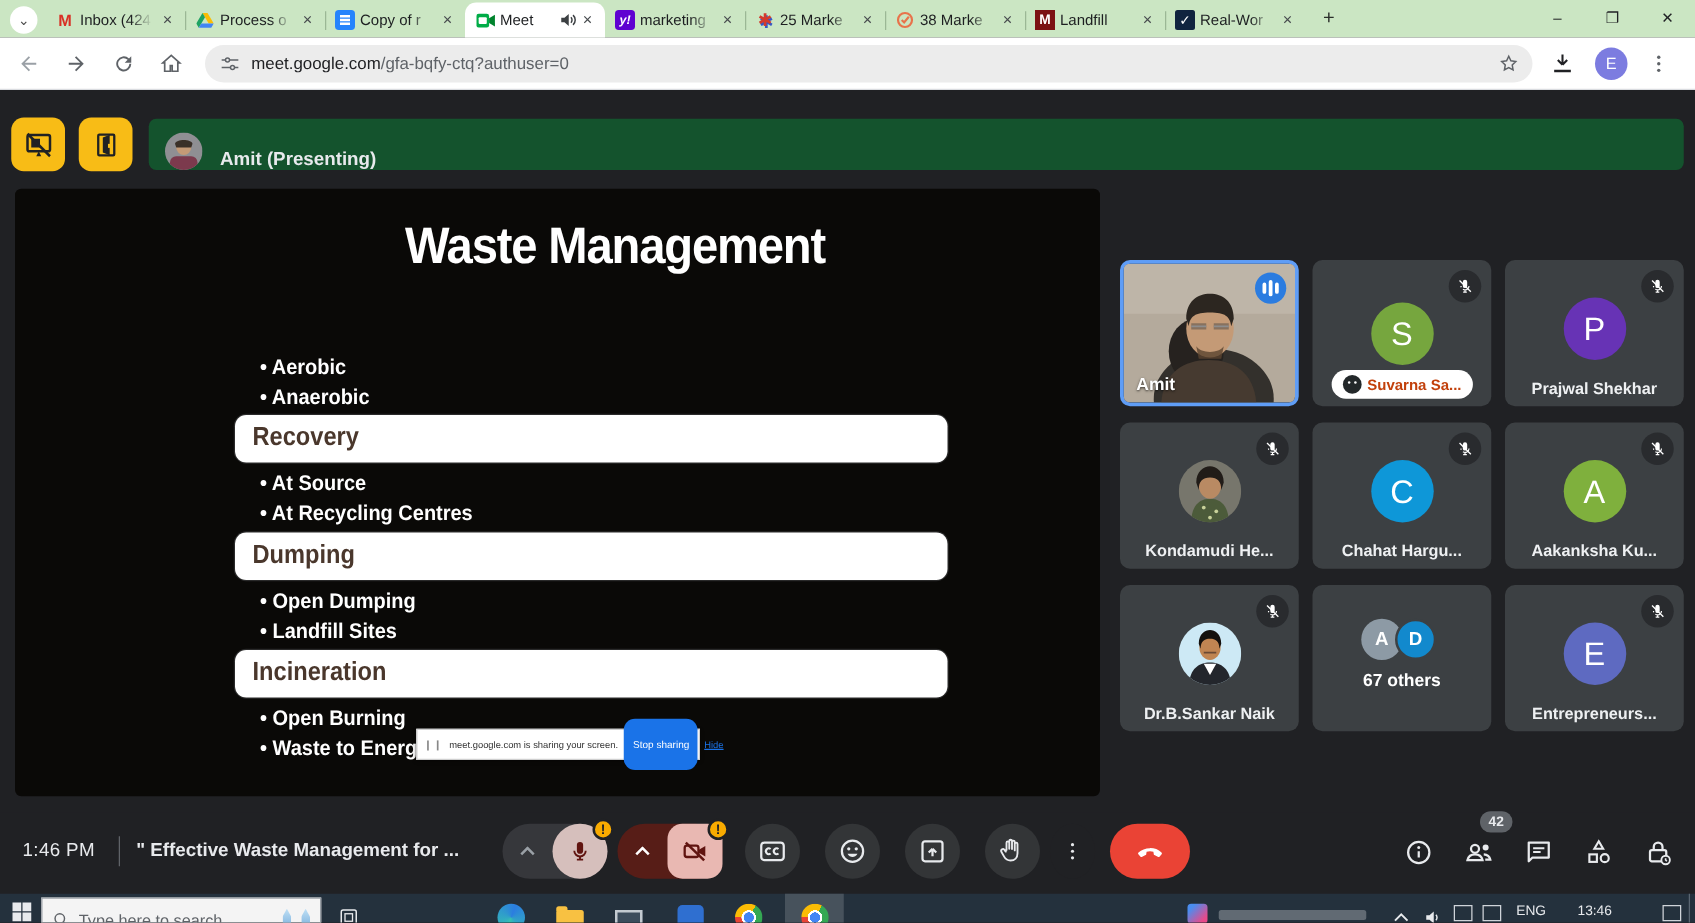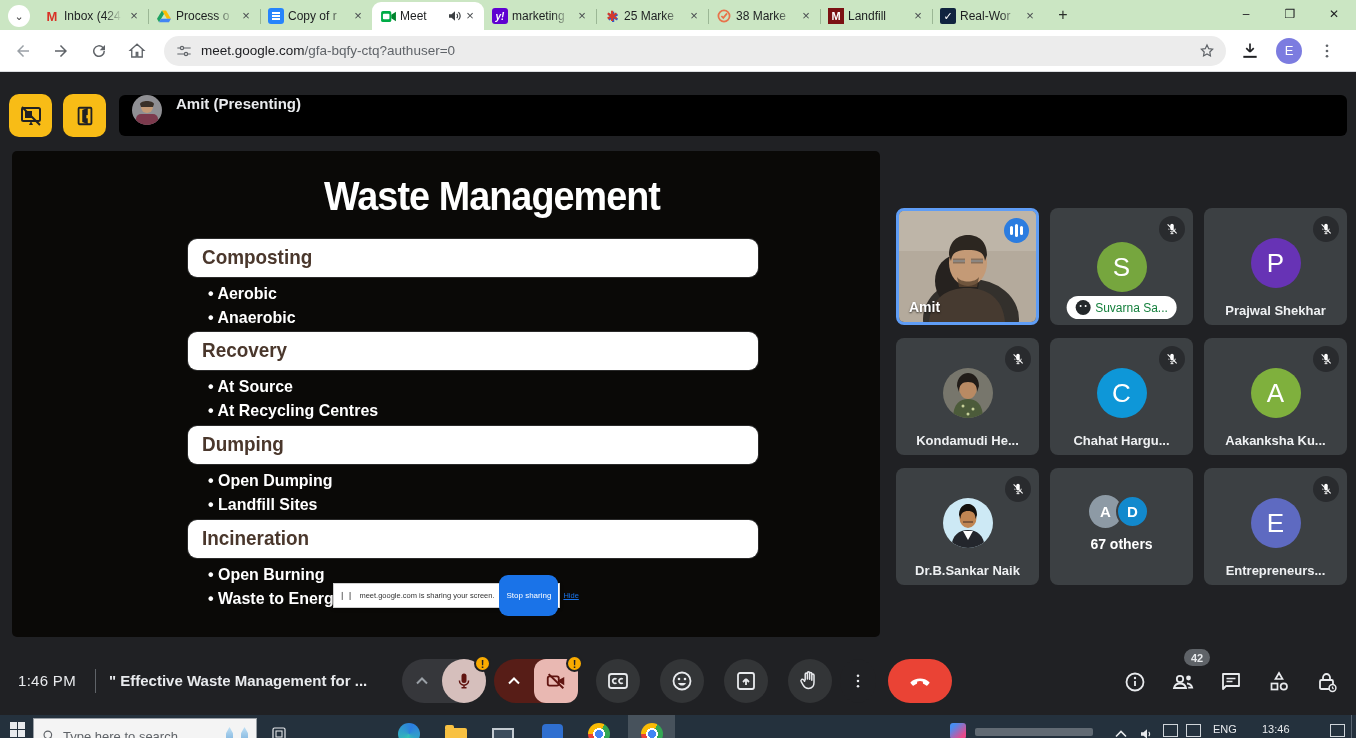--- a/index.html
+++ b/index.html
@@ -32,21 +32,21 @@
   .nav-ic { width:30px; height:30px; margin-left:8px; display:flex; align-items:center; justify-content:center; flex:none; }
   .omnibox { margin-left:12px; width:1062px; height:30px; background:#ececec; border-radius:15px; display:flex; align-items:center; padding:0 10px 0 12px; flex:none; }
   .omni-url { font-size:13.5px; color:#202124; margin-left:9px; flex:1; white-space:nowrap; overflow:hidden; }
   .omni-url .path { color:#5f6368; }
   .tool-right { display:flex; align-items:center; margin-left:14px; gap:16px; }
   .avatar-chip { width:26px; height:26px; border-radius:50%; background:#7c7ce0; color:#fff; font-size:13px; display:flex; align-items:center; justify-content:center; }
 
   
   .yellow-btn { position:absolute; width:43px; height:43px; border-radius:10px; background:#f8bc16; display:flex; align-items:center; justify-content:center; }
   .yb1 { left:9px; top:94px; } .yb2 { left:63px; top:94px; }
-  .presenter-bar { position:absolute; left:119px; top:95px; width:1228px; height:41px; background:#000000; border-radius:6px; display:flex; align-items:flex-start; padding-left:13px; }
+  .presenter-bar { position:absolute; left:119px; top:95px; width:1228px; height:41px; background:#14532d; border-radius:6px; display:flex; align-items:flex-end; padding-left:13px; }
   .presenter-label { margin-left:14px; color:#e8eaed; font-size:15px; font-weight:bold; }
 
   
   .slide { position:absolute; left:12px; top:151px; width:868px; height:486px; background:#0a0907; border-radius:5px; overflow:hidden; }
   .slide-title { position:absolute; left:140px; top:22px; width:680px; text-align:center; color:#fff; font-size:41px; font-weight:bold; letter-spacing:-1px; transform:scaleX(.92); }
   .sec-box { position:absolute; left:176px; width:570px; height:38px; background:#fff; border-radius:9px; box-shadow:0 0 0 1px #2a2a2a; }
   .sec-box span { display:inline-block; margin:6px 0 0 14px; color:#4a372c; font-size:21px; font-weight:bold; transform:scaleX(.9); transform-origin:left; }
   .bullet { position:absolute; left:196px; color:#fff; font-size:17px; font-weight:bold; transform:scaleX(.94); transform-origin:left; }
   .bullet::before { content:"• "; }
   .faint { color:#3a342c; }
@@ -65,21 +65,21 @@
   .mic-chip { position:absolute; top:8px; right:8px; width:26px; height:26px; border-radius:50%; background:rgba(25,26,29,.55); display:flex; align-items:center; justify-content:center; }
   .audio-chip { position:absolute; top:7px; right:7px; width:25px; height:25px; border-radius:50%; background:#2b7ce0; display:flex; align-items:center; justify-content:center; gap:2px; }
   .audio-chip i { display:block; width:3px; height:9px; background:#fff; border-radius:2px; }
   .audio-chip i:nth-child(2){ height:13px; }
   .av { position:absolute; left:50%; top:30px; margin-left:-25px; width:50px; height:50px; border-radius:50%; color:#fff; font-size:26px; display:flex; align-items:center; justify-content:center; }
   .tile-name { position:absolute; left:4px; right:4px; bottom:7px; text-align:center; font-size:13px; font-weight:bold; color:#eef0f2; white-space:nowrap; overflow:hidden; }
   .name-left { position:absolute; left:10px; bottom:7px; font-size:14px; font-weight:bold; color:#fff; text-shadow:0 1px 2px rgba(0,0,0,.7); }
   .reaction-pill { position:absolute; left:50%; transform:translateX(-50%); bottom:6px; height:23px; background:#fff; border-radius:12px; display:flex; align-items:center; gap:5px; padding:0 9px; white-space:nowrap; }
   .pill-emoji { width:15px; height:15px; border-radius:50%; background:#23282a; position:relative; flex:none; }
   .pill-emoji::after { content:""; position:absolute; left:4px; top:5px; width:2px; height:2px; background:#fff; border-radius:50%; box-shadow:5px 0 0 #fff; }
-  .pill-name { font-size:12px; font-weight:normal; color:#15803d; }
+  .pill-name { font-size:12px; font-weight:bold; color:#c2410c; }
   .gc { position:absolute; width:33px; height:33px; border-radius:50%; top:27px; color:#fff; font-weight:bold; font-size:15px; display:flex; align-items:center; justify-content:center; }
   .gcA { left:39px; } .gcD { left:66px; border:2px solid #3c4043; }
   .group-label { position:absolute; left:0; right:0; top:68px; text-align:center; color:#fff; font-size:14px; font-weight:bold; }
 
   
   .bottombar { position:absolute; left:0; top:650px; width:1356px; height:65px; background:#202124; }
   .clock { position:absolute; left:18px; top:22px; color:#e8eaed; font-size:15px; letter-spacing:.3px; }
   .bb-div { position:absolute; left:95px; top:19px; width:1px; height:24px; background:#5f6368; }
   .meeting-title { position:absolute; left:109px; top:22px; color:#e8eaed; font-size:15px; font-weight:bold; }
   .ctl { position:absolute; top:9px; width:44px; height:44px; border-radius:50%; background:#333537; display:flex; align-items:center; justify-content:center; }
@@ -282,21 +282,20 @@
         <path d="M8 9c1-4 13-4 14 0l-1 3h-12z" fill="#3a3028"></path>
         <rect x="4" y="19" width="22" height="12" rx="5" fill="#7c3a4d"></rect>
       </g>
     </svg>
   <span class="presenter-label">Amit (Presenting)</span>
 </div>
 
 <div class="slide">
   <div class="slide-title">Waste Management</div>
 
-  <div class="sec-box" style="top:88px"><span>Composting</span></div>
   <div class="bullet" style="top:133px">Aerobic</div>
   <div class="bullet" style="top:157px">Anaerobic</div>
 
   <div class="sec-box" style="top:181px"><span>Recovery</span></div>
   <div class="bullet" style="top:226px">At Source</div>
   <div class="bullet" style="top:250px">At Recycling Centres</div>
 
   <div class="sec-box" style="top:275px"><span>Dumping</span></div>
   <div class="bullet" style="top:320px">Open Dumping</div>
   <div class="bullet" style="top:344px">Landfill Sites</div>

